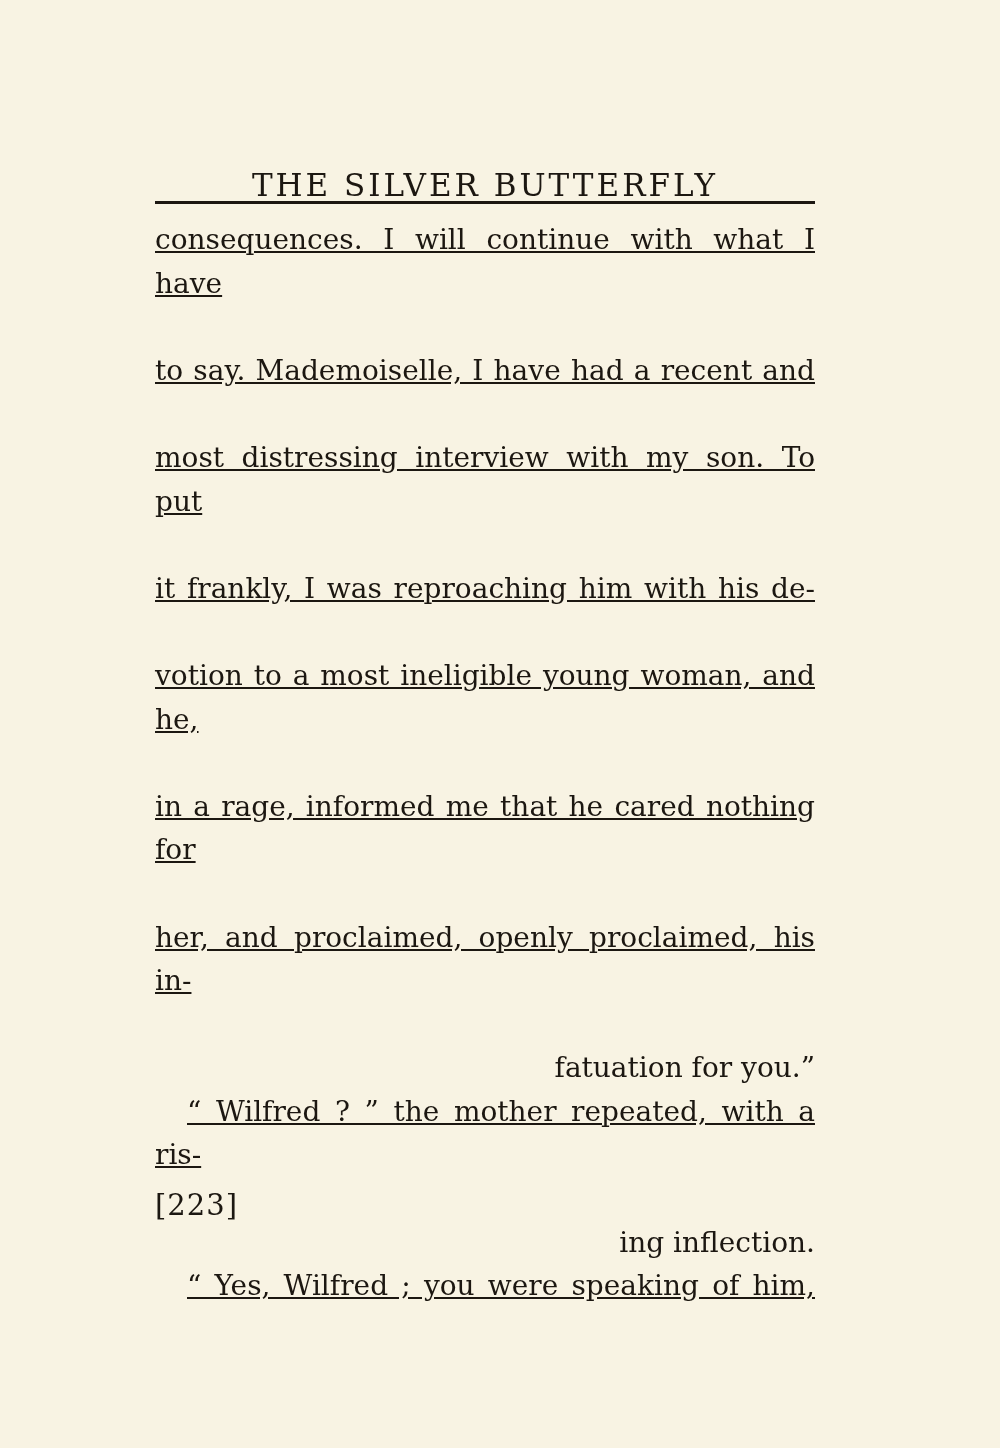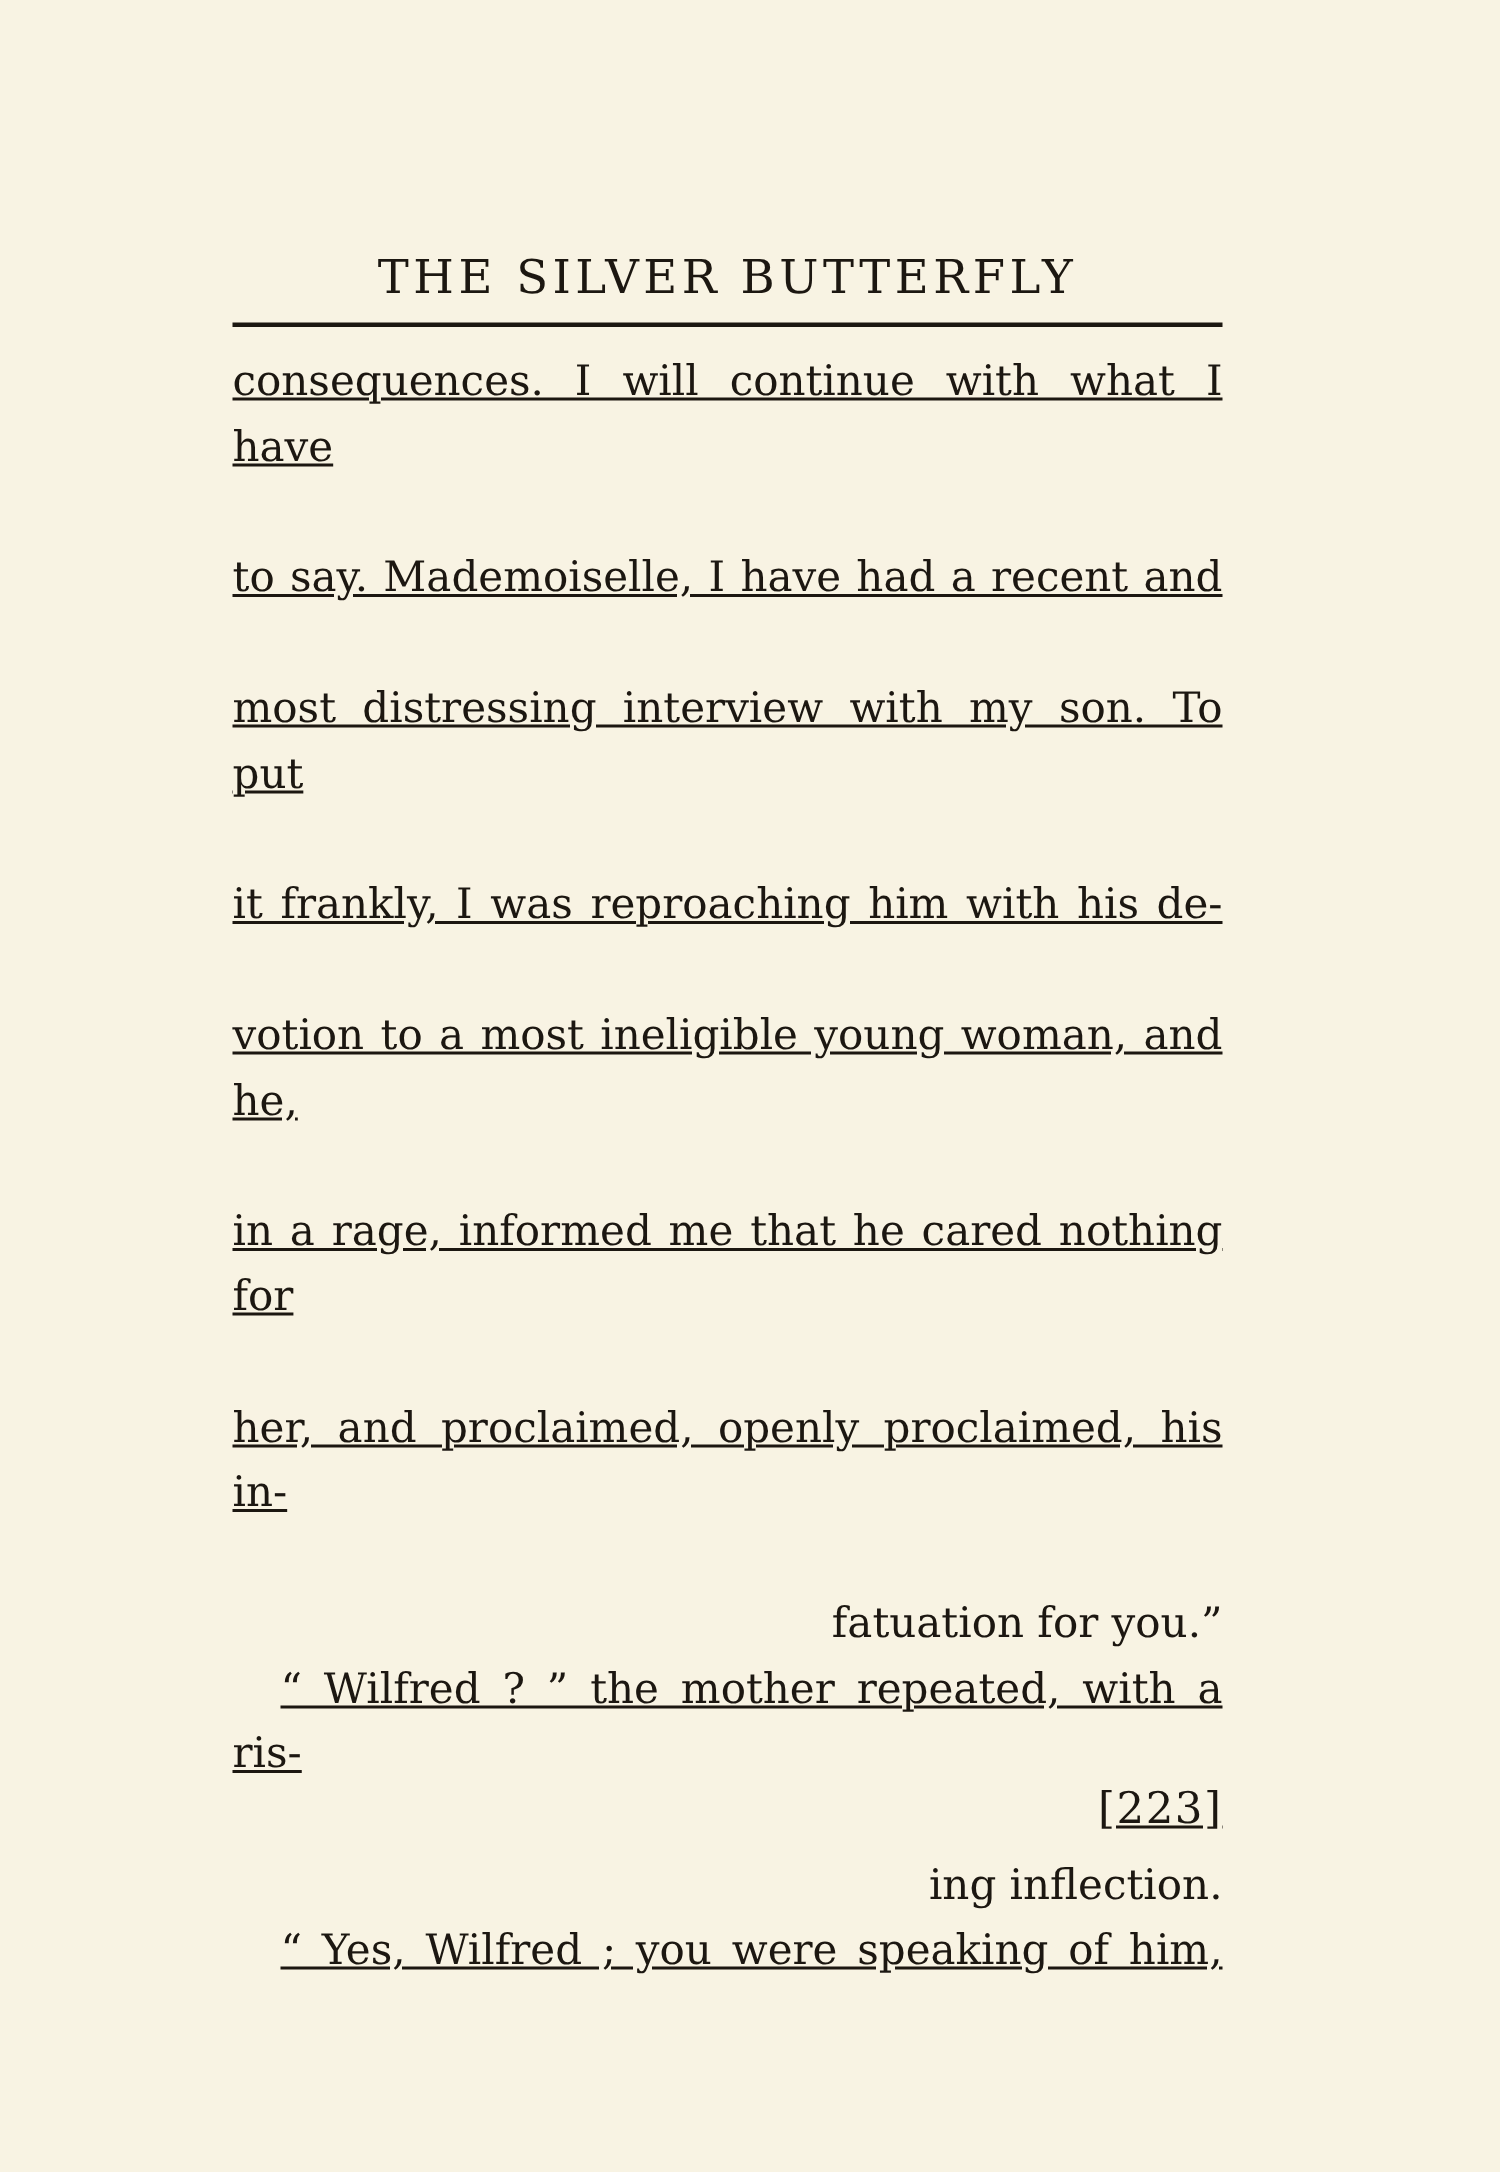--- a/index.html
+++ b/index.html
@@ -20,21 +20,21 @@
     left: 155px;
     width: 660px;
     top: 170px;
   }
   .running-head {
     text-align: center;
     font-size: 31px;
     letter-spacing: 3px;
     white-space: nowrap;
     line-height: 1;
-    padding-bottom: 14px;
+    padding-bottom: 0;
     font-weight: 400;
   }
   .head-rule {
     height: 3px;
     background: #1c1711;
     width: 100%;
     margin: 0 0 14px 0;
   }
   .text-body {
     font-size: 28px;
@@ -55,24 +55,23 @@
     height: 0;
   }
   .line.indent {
     text-indent: 32px;
   }
   .folio {
     position: absolute;
     left: 155px;
     width: 660px;
     top: 1188px;
-    text-align: right;
+    text-align: left;
     font-size: 29px;
     letter-spacing: 1px;
-    text-decoration: underline;
   }
 </style>
 </head>
 <body>
 
 <div class="page">
   <div class="column">
     <div class="running-head">THE SILVER BUTTERFLY</div>
     <div class="head-rule"></div>
     <div class="text-body" id="text-body">

